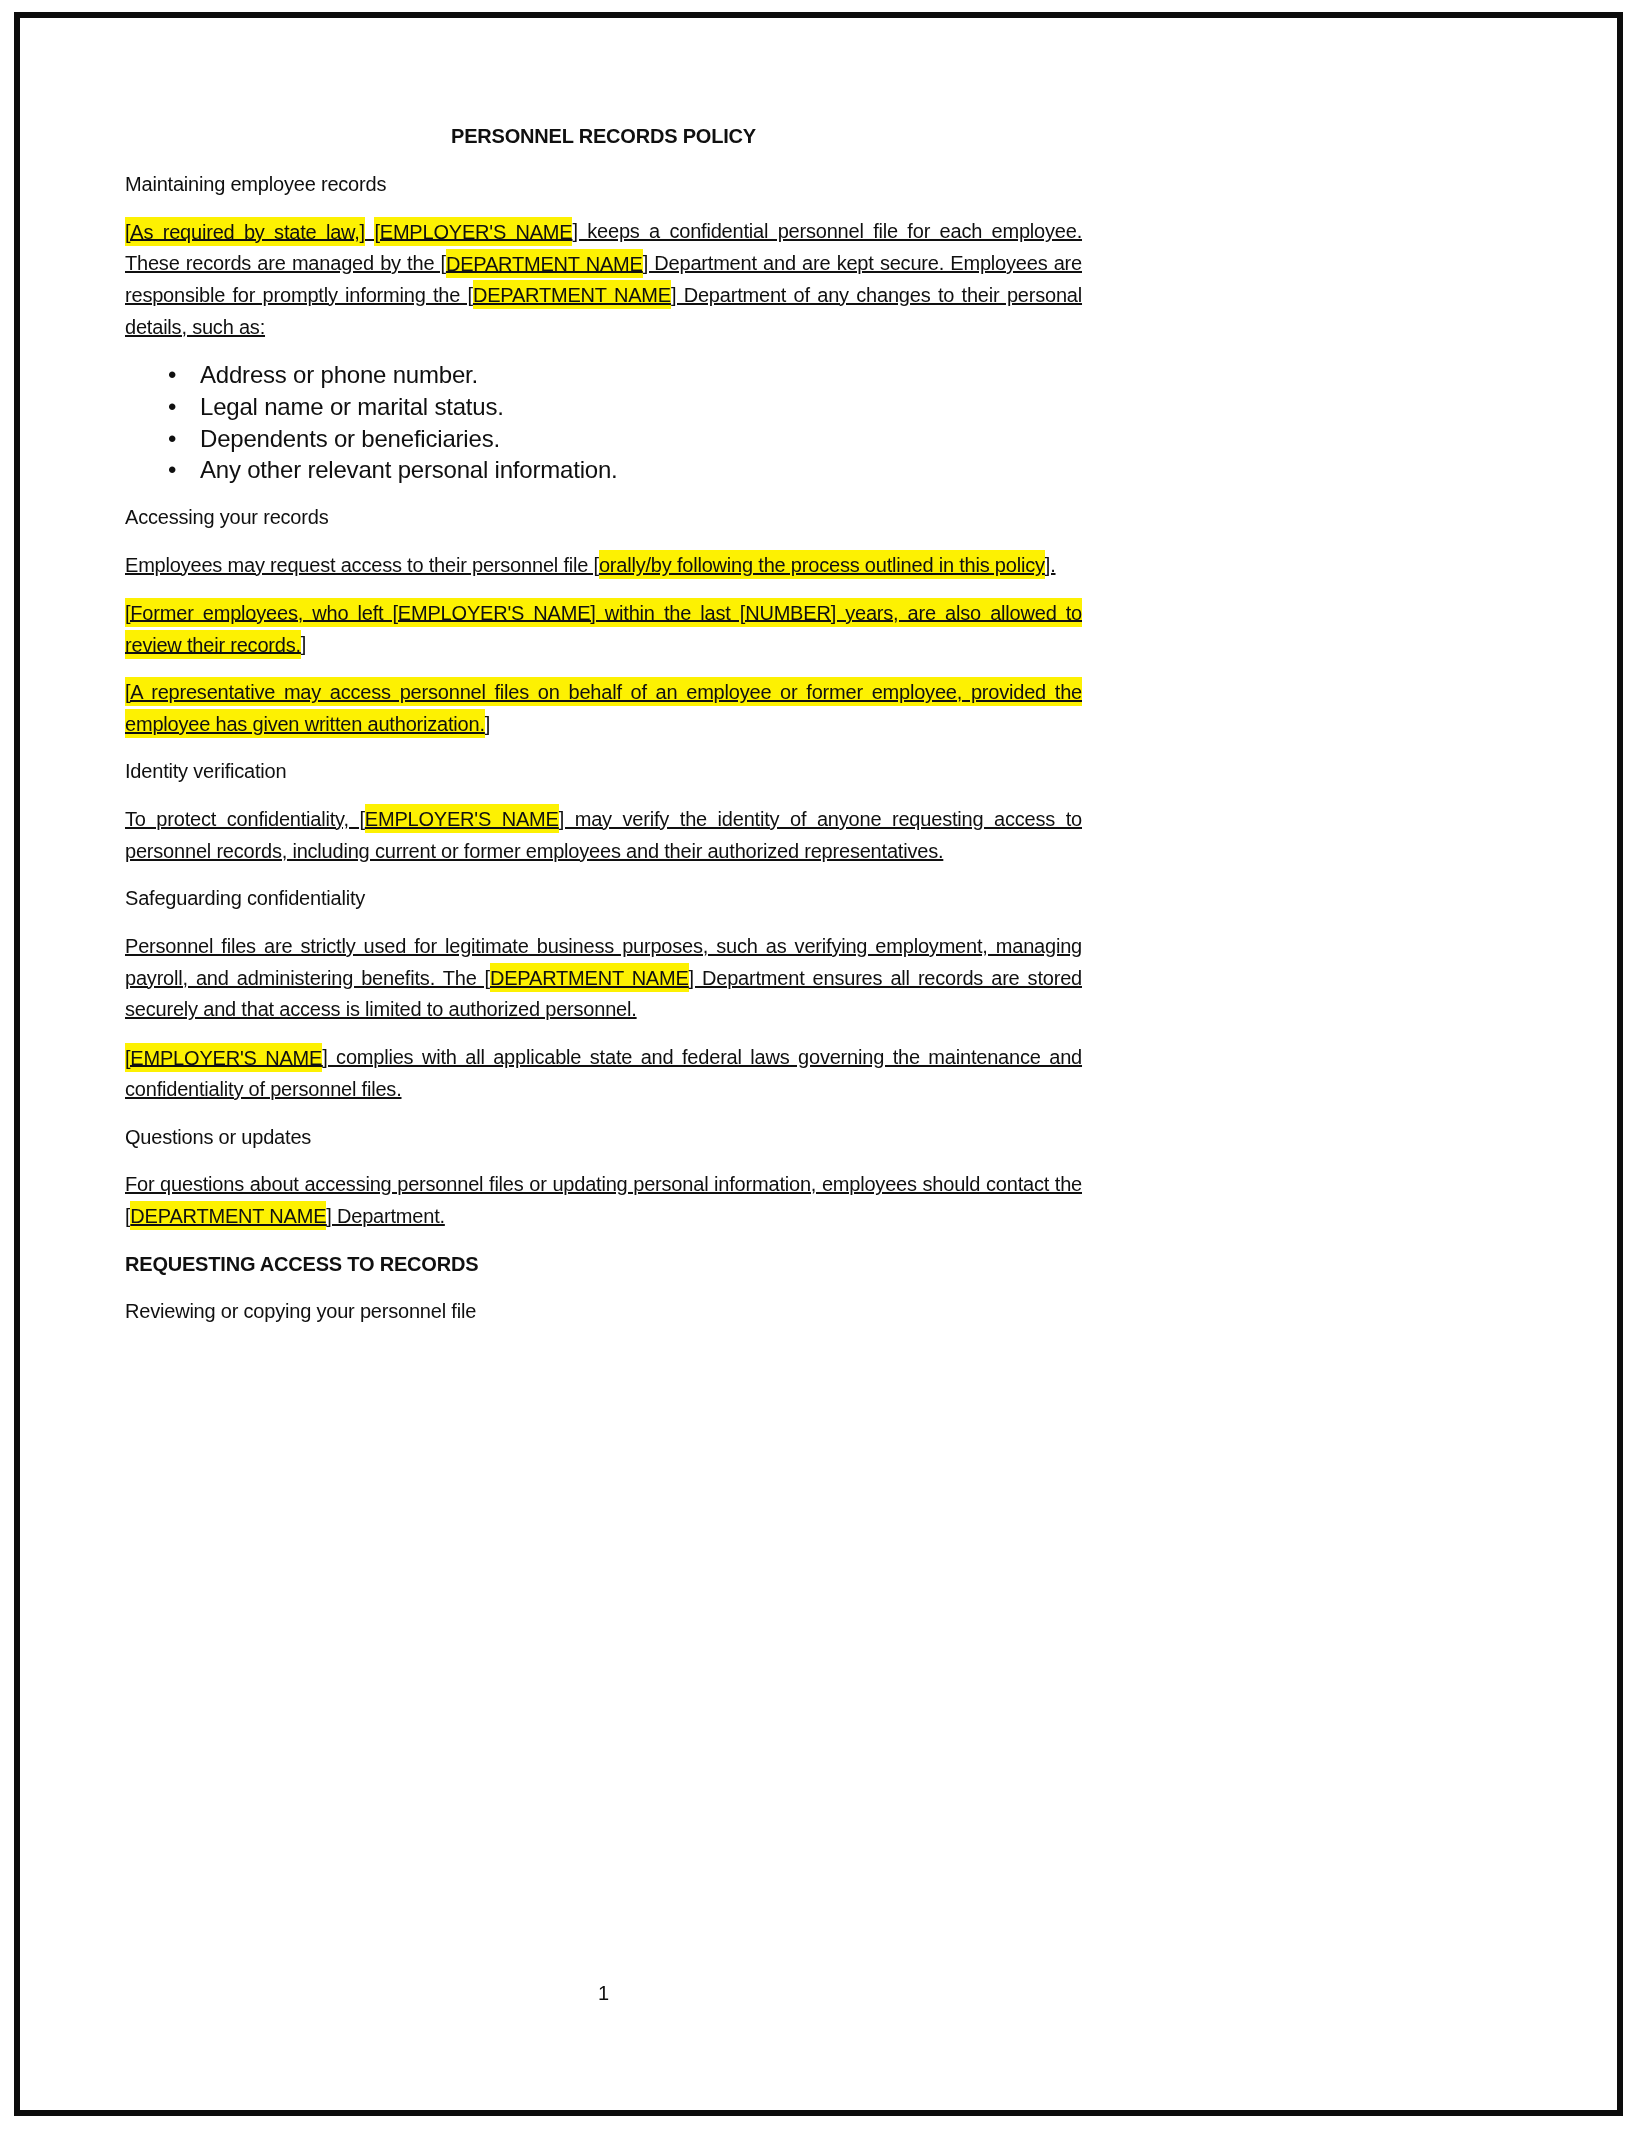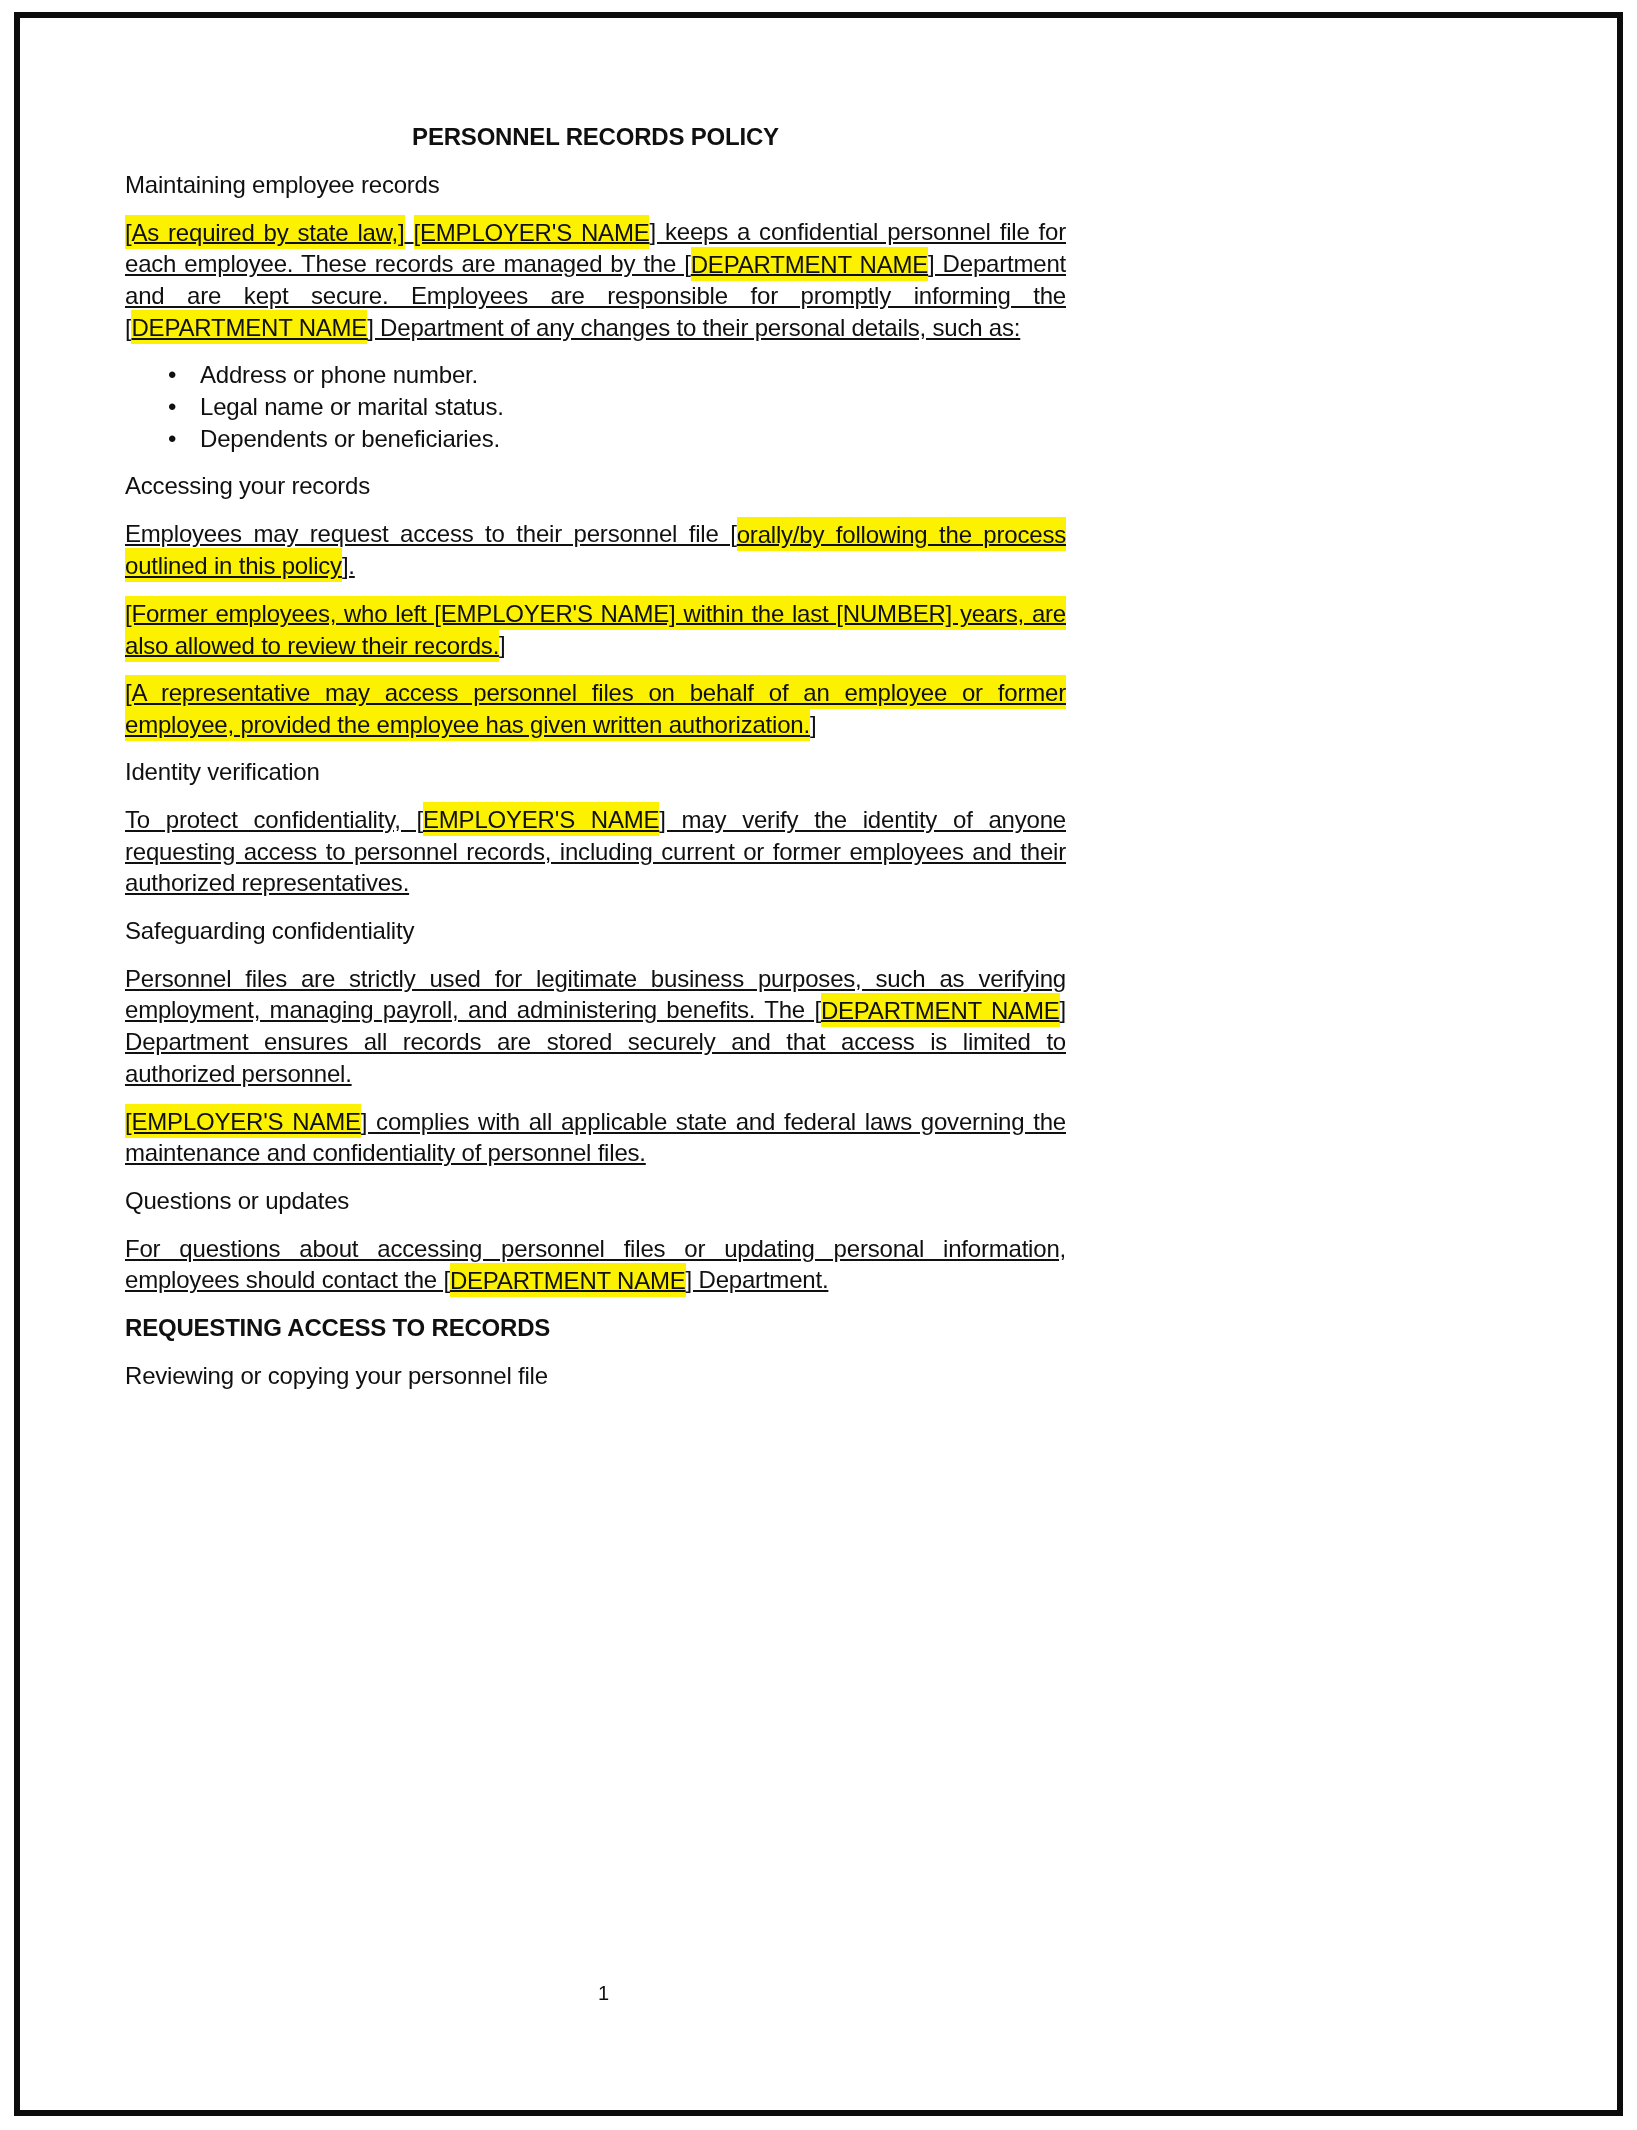--- a/index.html
+++ b/index.html
@@ -25,22 +25,22 @@
     border: 6px solid #0c0c0c;
     pointer-events: none;
   }
   .content {
     position: absolute;
     left: 125px;
     top: 121px;
     width: 957px;
   }
   .content p {
-    margin: 0 16px 16px 0;
-    font-size: 24px;
+    margin: 0 0 16px 0;
+    font-size: 20px;
     line-height: 31.7px;
     letter-spacing: -0.2px;
   }
   .title {
     font-weight: bold;
     text-align: center;
     font-size: 20.5px;
     line-height: 31.7px;
     margin: 0 0 16px 0;
     letter-spacing: -0.2px;
@@ -94,20 +94,21 @@
   <div class="frame"></div>
   <div class="content">
     <p class="title">PERSONNEL RECORDS POLICY</p>
     <div id="blocks">
         <p class="h2u">Maintaining employee records</p>
         <p class="p"><span class="hl">[As required by state law,]</span><span class="plain"> </span><span class="hl">[EMPLOYER'S NAME</span><span class="plain">] keeps a confidential personnel file for each employee. These records are managed by the [</span><span class="hl">DEPARTMENT NAME</span><span class="plain">] Department and are kept secure. Employees are responsible for promptly informing the [</span><span class="hl">DEPARTMENT NAME</span><span class="plain">] Department of any changes to their personal details, such as:</span></p>
         <ul>
           <li>Address or phone number.</li>
           <li>Legal name or marital status.</li>
           <li>Dependents or beneficiaries.</li>
+          <li>Any other relevant personal information.</li>
         </ul>
         <p class="h2u">Accessing your records</p>
         <p class="p"><span class="plain">Employees may request access to their personnel file [</span><span class="hl">orally/by following the process outlined in this policy</span><span class="plain">].</span></p>
         <p class="p"><span class="hl">[Former employees, who left [EMPLOYER'S NAME] within the last [NUMBER] years, are also allowed to review their records.</span><span class="plain">]</span></p>
         <p class="p"><span class="hl">[A representative may access personnel files on behalf of an employee or former employee, provided the employee has given written authorization.</span><span class="plain">]</span></p>
         <p class="h2u">Identity verification</p>
         <p class="p"><span class="plain">To protect confidentiality, [</span><span class="hl">EMPLOYER'S NAME</span><span class="plain">] may verify the identity of anyone requesting access to personnel records, including current or former employees and their authorized representatives.</span></p>
         <p class="h2u">Safeguarding confidentiality</p>
         <p class="p"><span class="plain">Personnel files are strictly used for legitimate business purposes, such as verifying employment, managing payroll, and administering benefits. The [</span><span class="hl">DEPARTMENT NAME</span><span class="plain">] Department ensures all records are stored securely and that access is limited to authorized personnel.</span></p>
         <p class="p"><span class="hl">[EMPLOYER'S NAME</span><span class="plain">] complies with all applicable state and federal laws governing the maintenance and confidentiality of personnel files.</span></p>

